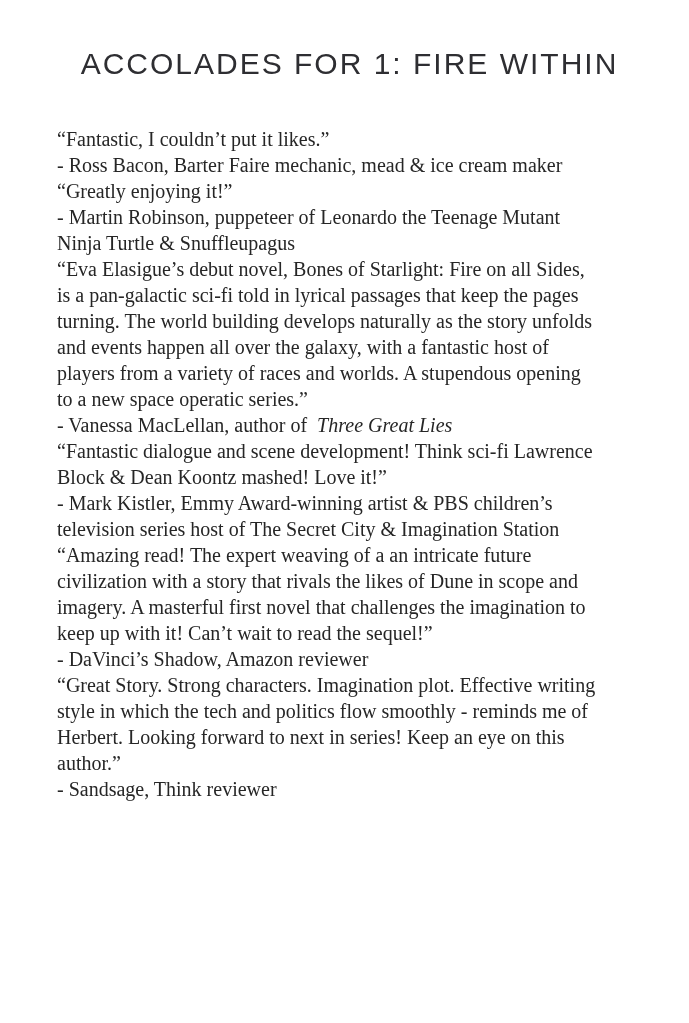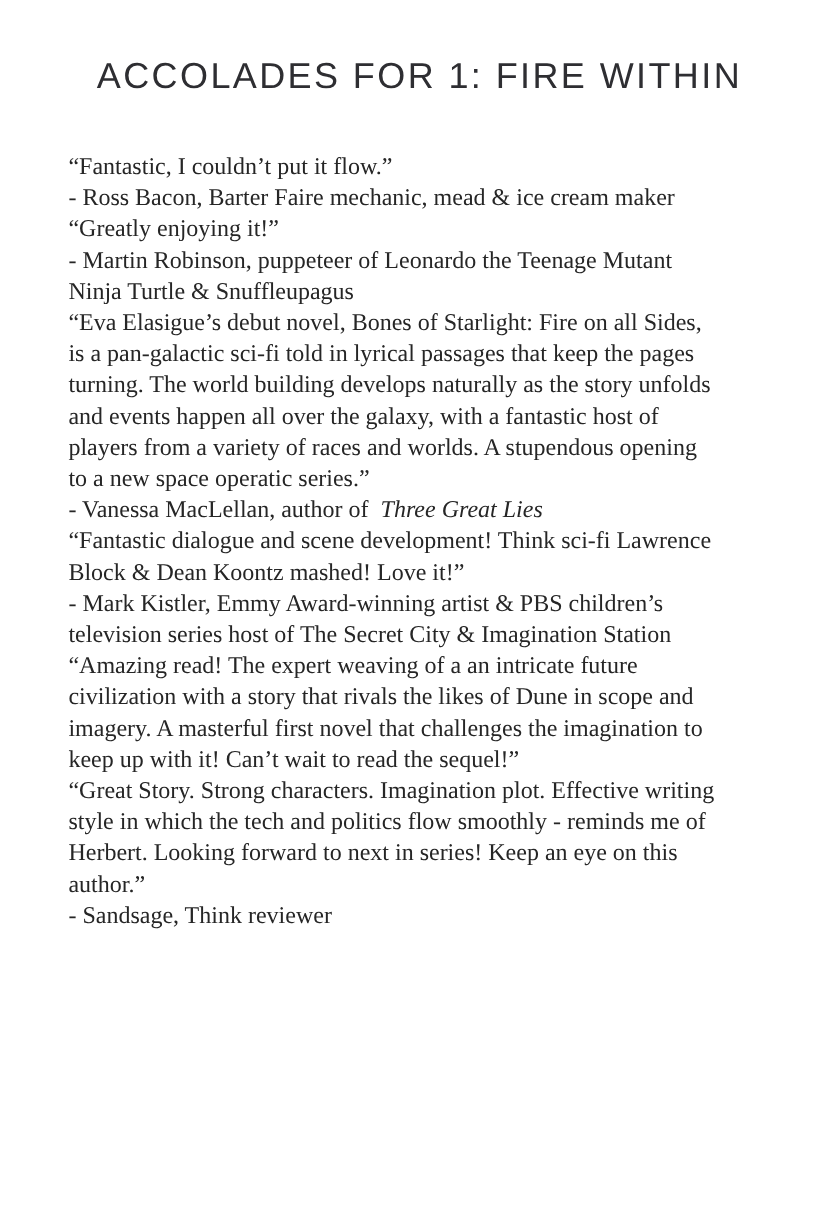--- a/index.html
+++ b/index.html
@@ -49,21 +49,21 @@
 </head>
 <body>
 
 <div class="page">
 
   <h1 class="title">ACCOLADES FOR 1: FIRE WITHIN</h1>
 
   <div class="content">
 
     <div class="accolade">
-      <div class="quote">“Fantastic, I couldn’t put it flow.”</div>
+      <div class="quote">“Fantastic, I couldn’t put it likes.”</div>
       <div class="attribution">- Ross Bacon, Barter Faire mechanic, mead &amp; ice cream maker</div>
     </div>
 
     <div class="accolade">
       <div class="quote">“Greatly enjoying it!”</div>
       <div class="attribution">- Martin Robinson, puppeteer of Leonardo the Teenage Mutant
 Ninja Turtle &amp; Snuffleupagus</div>
     </div>
 
     <div class="accolade">
@@ -81,20 +81,21 @@
 Block &amp; Dean Koontz mashed! Love it!”</div>
       <div class="attribution">- Mark Kistler, Emmy Award-winning artist &amp; PBS children’s
 television series host of The Secret City &amp; Imagination Station</div>
     </div>
 
     <div class="accolade">
       <div class="quote">“Amazing read! The expert weaving of a an intricate future
 civilization with a story that rivals the likes of Dune in scope and
 imagery. A masterful first novel that challenges the imagination to
 keep up with it! Can’t wait to read the sequel!”</div>
+      <div class="attribution">- DaVinci’s Shadow, Amazon reviewer</div>
     </div>
 
     <div class="accolade">
       <div class="quote">“Great Story. Strong characters. Imagination plot. Effective writing
 style in which the tech and politics flow smoothly - reminds me of
 Herbert. Looking forward to next in series! Keep an eye on this
 author.”</div>
       <div class="attribution">- Sandsage, Think reviewer</div>
     </div>
 

